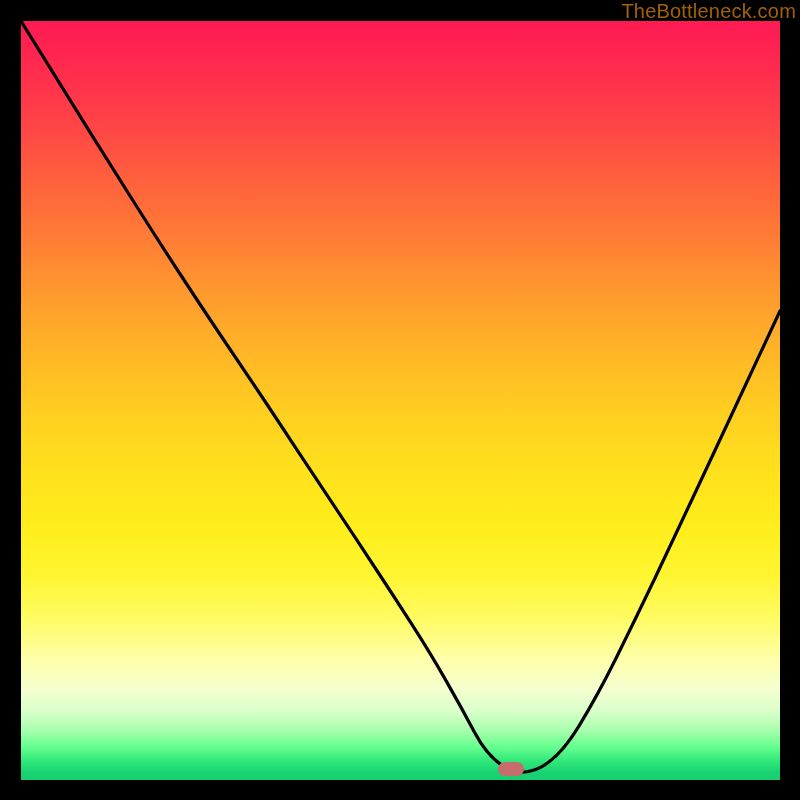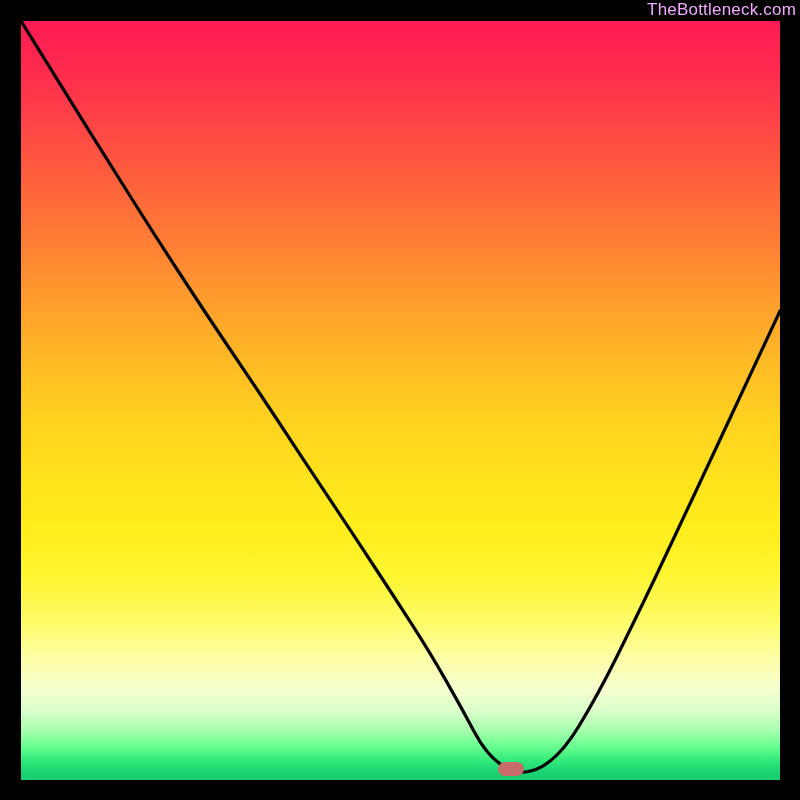--- a/index.html
+++ b/index.html
@@ -62,22 +62,22 @@
   }
   .marker {
     position: absolute;
     border-radius: 7px;
     background: #c86b6b;
   }
   .watermark {
     position: absolute;
     top: 0px;
     right: 4px;
-    color: #f0abfc;
-    font-size: 17px;
+    color: #a16207;
+    font-size: 20px;
     font-weight: 500;
     letter-spacing: 0.2px;
     pointer-events: none;
   }
 </style>
 </head>
 <body>
 
 <div class="frame">
   <div class="plot-area">

